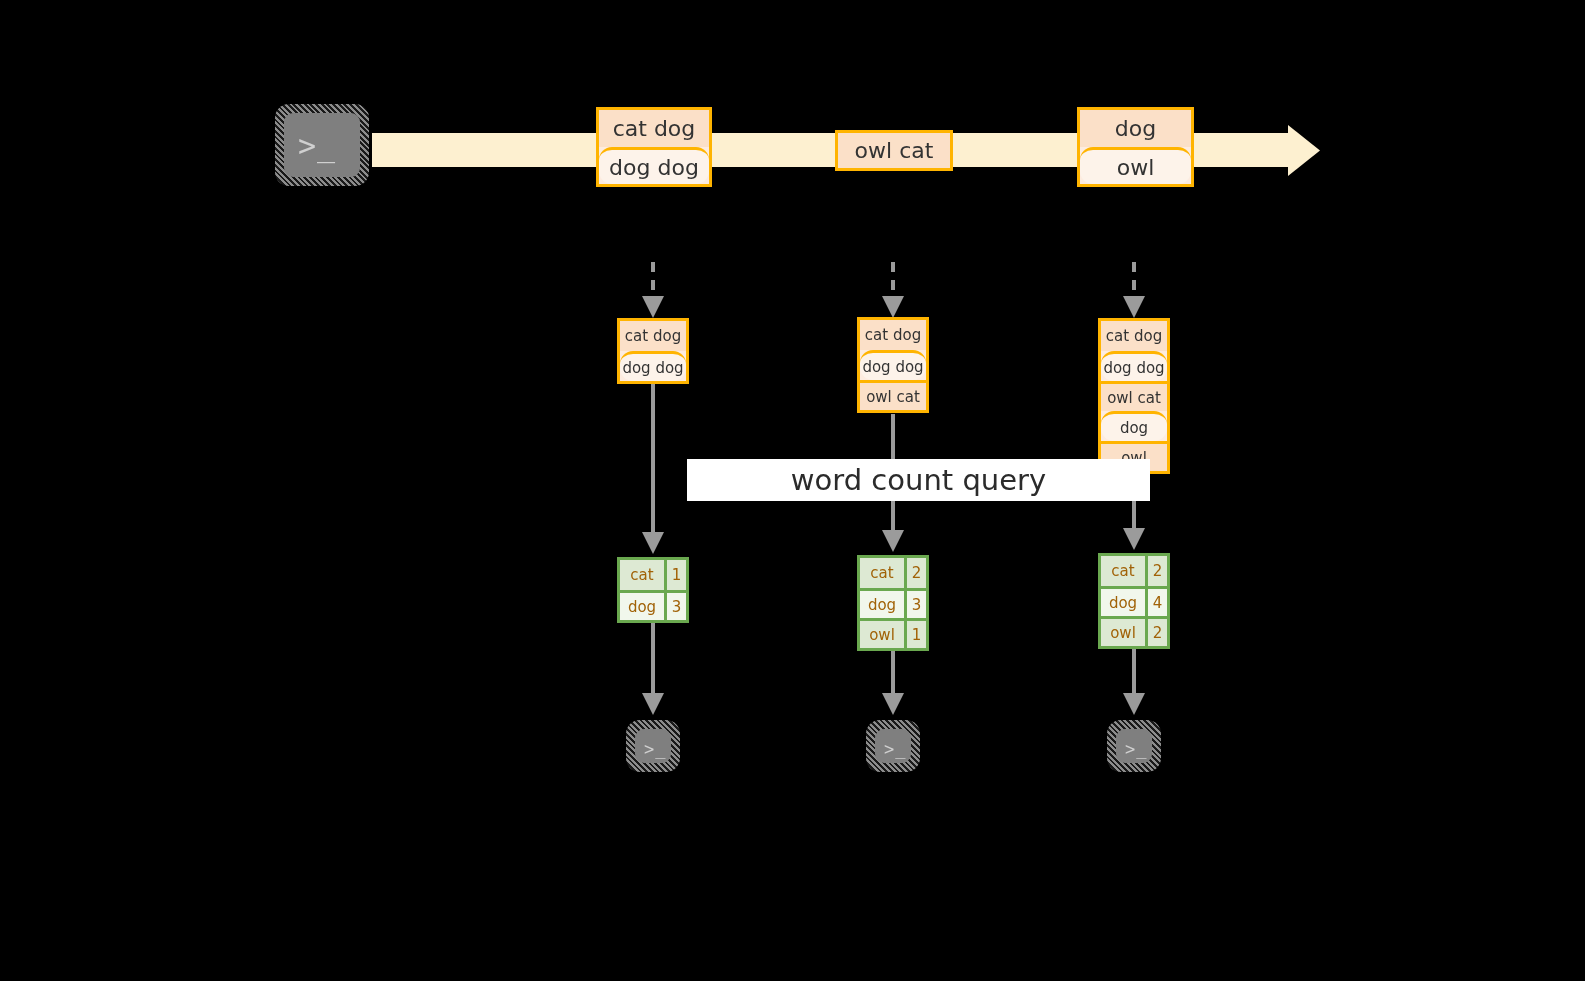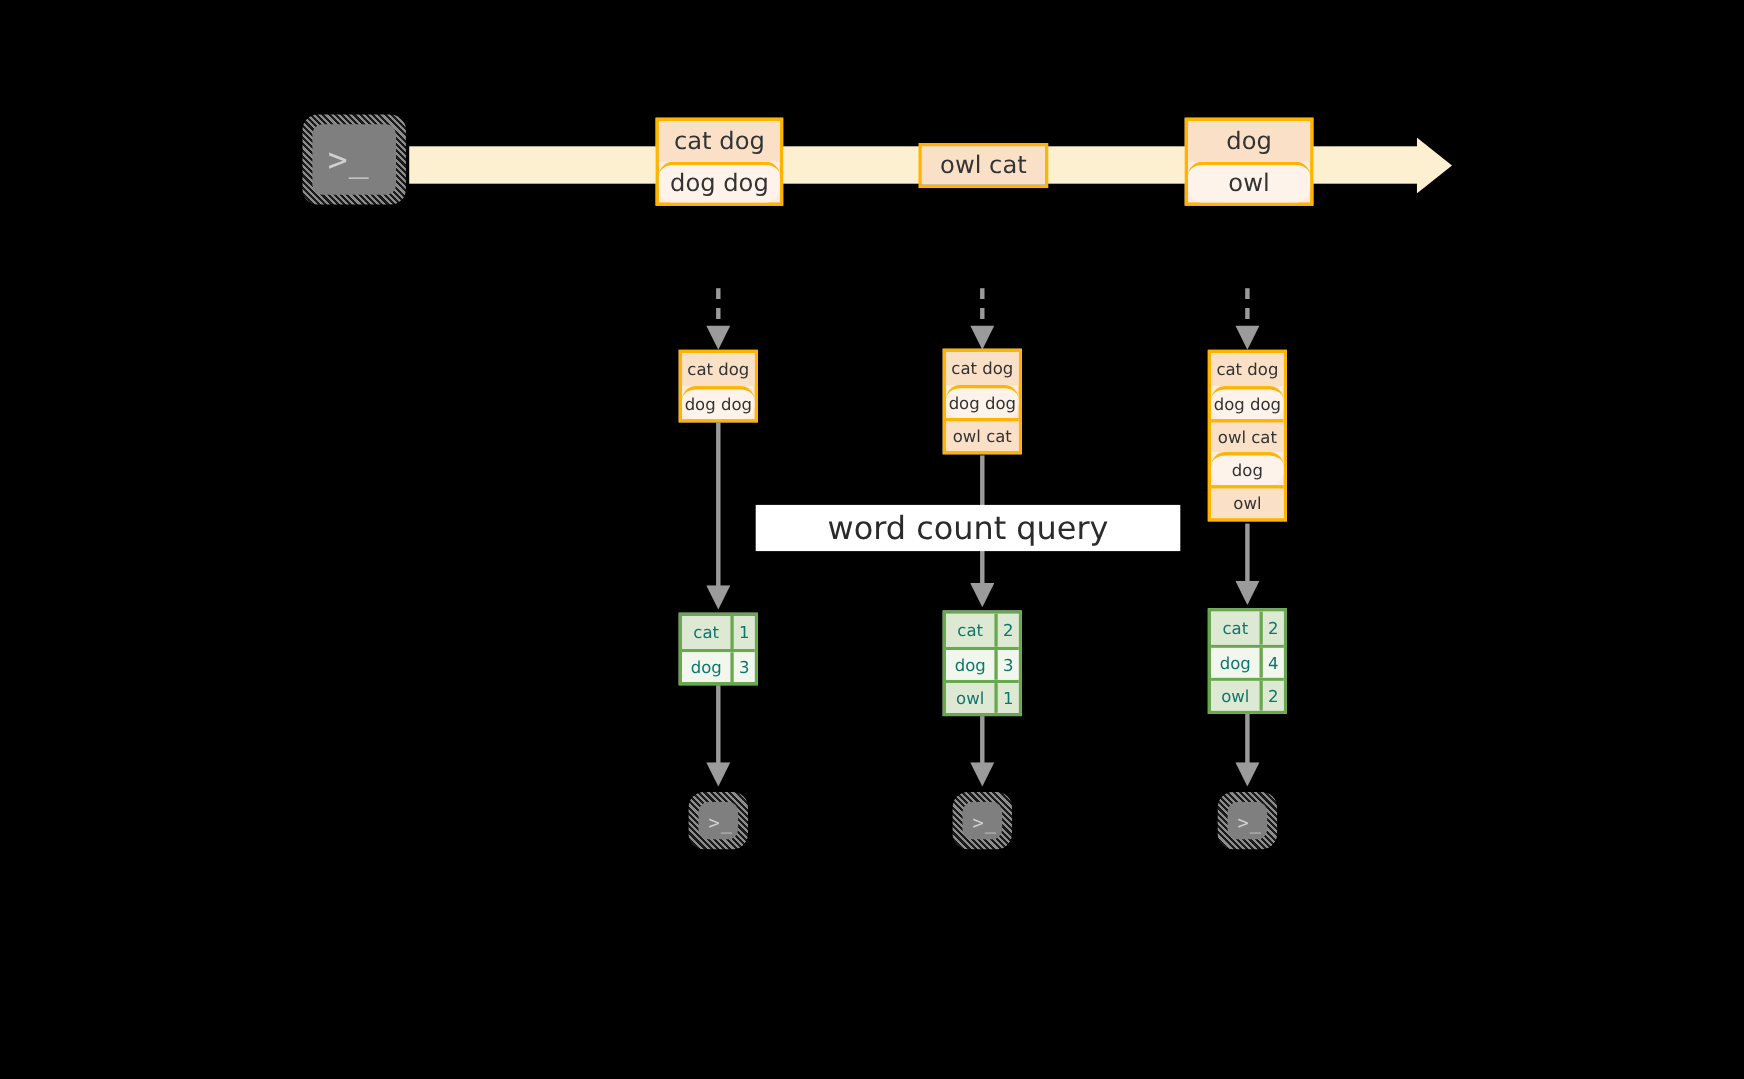--- a/index.html
+++ b/index.html
@@ -107,21 +107,21 @@
     height: 30px;
     box-sizing: border-box;
   }
   .gbox .grow.sep { border-top: 3px solid #6aa84f; }
   .gbox .gc {
     box-sizing: border-box;
     display: flex;
     align-items: center;
     justify-content: center;
     font-size: 15px;
-    color: #0f766e;
+    color: #a16207;
     white-space: nowrap;
   }
   .gbox .gc.key { flex: 0 0 44px; }
   .gbox .gc.val { flex: 1 1 auto; border-left: 3px solid #6aa84f; }
   .gbox .grow.dark  .gc { background: #dde9d3; }
   .gbox .grow.light .gc { background: #f1f7ec; }
 
   
   .gline {
     position: absolute;
@@ -132,21 +132,21 @@
     background: none;
     background-image: repeating-linear-gradient(to bottom,
         #9b9b9b 0px, #9b9b9b 10px, transparent 10px, transparent 18px);
   }
   .ghead { position: absolute; width: 22px; height: 22px; }
 
   
   .qlabel {
     position: absolute;
     left: 687px; top: 459px;
-    width: 386px; height: 42px;
+    width: 463px; height: 42px;
     background: #ffffff;
     display: flex;
     align-items: center;
     justify-content: center;
   }
   .qlabel span {
     font-size: 29px;
     color: #2b2b2b;
     white-space: nowrap;
   }

